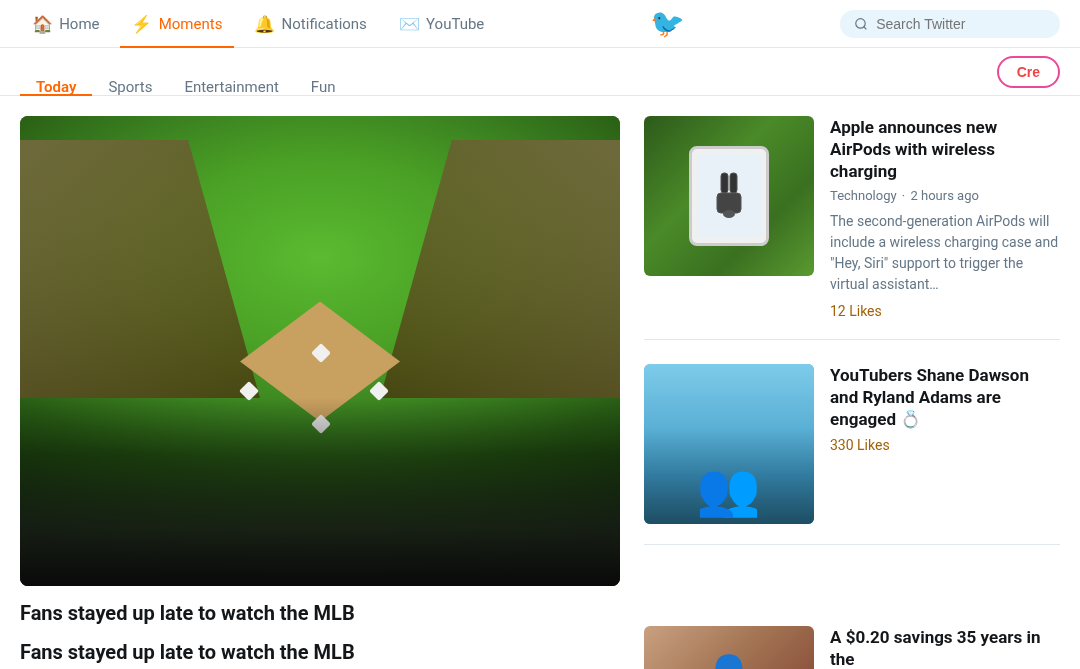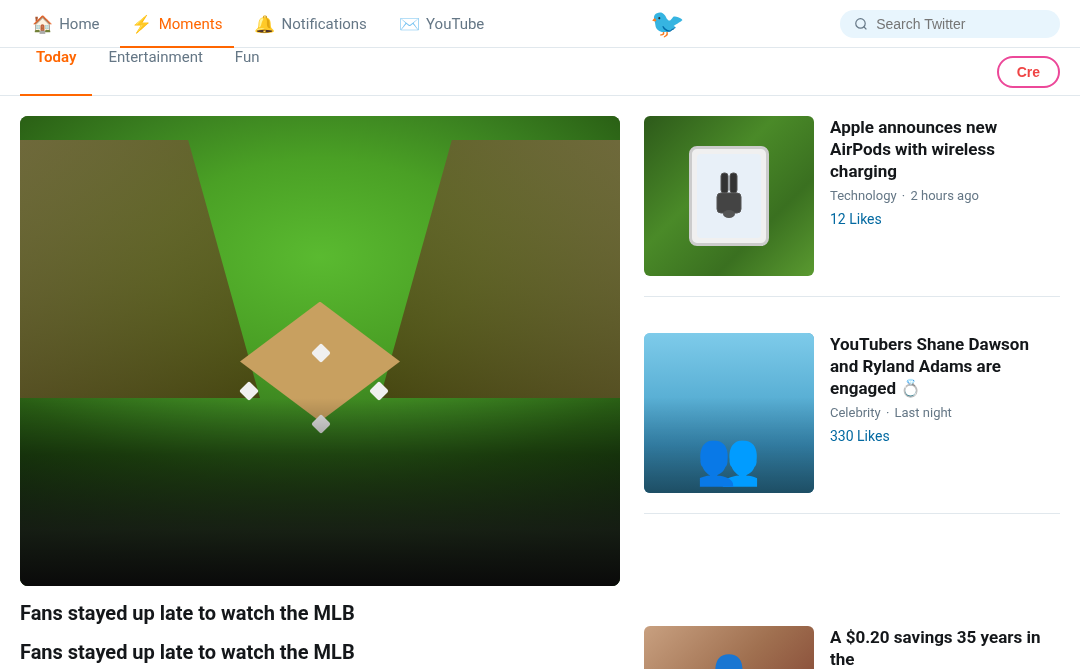--- a/index.html
+++ b/index.html
@@ -86,21 +86,21 @@
       padding: 0 20px;
       background: #fff;
       position: sticky;
       top: 48px;
       z-index: 99;
     }
     .sub-nav-item {
       padding: 0 16px;
       height: 48px;
       display: flex;
-      align-items: flex-start;
+      align-items: flex-end;
       font-size: 15px;
       color: #657786;
       cursor: pointer;
       position: relative;
     }
     .sub-nav-item.active {
       color: #ff6600;
       font-weight: 600;
     }
     .sub-nav-item.active::after {
@@ -211,21 +211,21 @@
       font-weight: 700;
       color: #14171a;
       margin-top: 14px;
       line-height: 1.3;
     }
 
     
     .right-panel {
       display: flex;
       flex-direction: column;
-      gap: 16px;
+      gap: 4px;
     }
     .story-card {
       display: flex;
       gap: 16px;
       padding: 20px 0;
       border-bottom: 1px solid #e1e8ed;
       align-items: flex-start;
     }
     .story-card:first-child { padding-top: 0; }
     .story-thumb {
@@ -290,21 +290,21 @@
     }
     .story-meta .dot { margin: 0 2px; }
     .story-excerpt {
       font-size: 14px;
       color: #657786;
       line-height: 1.5;
       margin-bottom: 8px;
     }
     .story-likes {
       font-size: 14px;
-      color: #0369a1;
+      color: #a16207;
     }
 
     
     .bottom-row {
       display: grid;
       grid-template-columns: 600px 1fr;
       gap: 24px;
       padding: 0 20px 20px;
       margin-top: 0;
     }
@@ -378,20 +378,23 @@
       <input type="text" placeholder="Search Twitter" style="">
     </div>
   </div>
 </nav>
 
 <nav class="sub-nav">
   <div class="sub-nav-item active">
     <span>Today</span>
   </div>
   <div class="sub-nav-item">
+    <span>Sports</span>
+  </div>
+  <div class="sub-nav-item">
     <span>Entertainment</span>
   </div>
   <div class="sub-nav-item">
     <span>Fun</span>
   </div>
   <div class="sub-nav-right">
     <button class="create-btn">Cre</button>
   </div>
 </nav>
 
@@ -431,40 +434,36 @@
           </div>
         </div>
       </div>
       <div class="story-content">
         <div class="story-title">Apple announces new AirPods with wireless charging</div>
         <div class="story-meta">
           <span>Technology</span>
           <span class="dot"> · </span>
           <span>2 hours ago</span>
         </div>
+        <div class="story-excerpt">The second-generation AirPods will include a wireless charging case and "Hey, Siri" support to trigger the virtual assistant…</div>
         <div class="story-likes">12 Likes</div>
       </div>
     </div>
 
     <div class="story-card">
       <div class="story-thumb">
         <div class="thumb-youtubers">
           <div style="position:absolute;inset:0;background:linear-gradient(180deg,#7ecbea 0%,#5ab0d5 40%,#3a90bb 70%,#2a7090 100%);"></div>
           <div style="position:absolute;bottom:0;left:0;right:0;height:60%;background:linear-gradient(180deg,transparent,rgba(0,0,0,0.3));display:flex;align-items:flex-end;justify-content:center;padding-bottom:4px;">
             <span style="font-size:52px;filter:saturate(1.2);">👥</span>
           </div>
         </div>
       </div>
       <div class="story-content">
         <div class="story-title">YouTubers Shane Dawson and Ryland Adams are engaged 💍</div>
-        <div class="story-meta">
-          <span>Celebrity</span>
-          <span class="dot"> · </span>
-          <span>Last night</span>
-        </div>
         <div class="story-likes">330 Likes</div>
       </div>
     </div>
   </div>
 </div>
 
 <div class="bottom-row">
   <div class="bottom-left">
     <div class="bottom-left-caption">Fans stayed up late to watch the MLB</div>
   </div>

